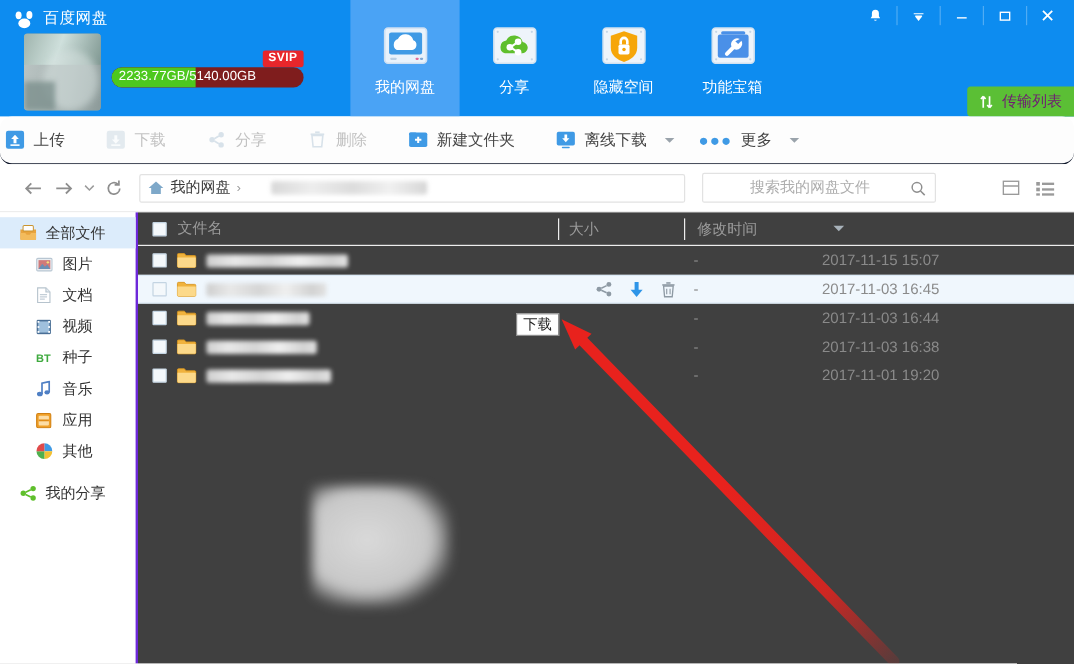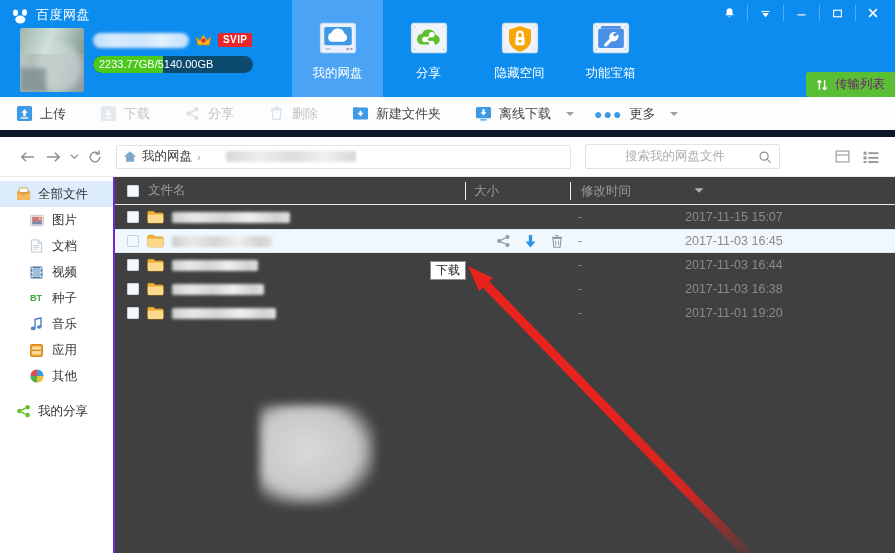--- a/index.html
+++ b/index.html
@@ -33,33 +33,33 @@
   .avatar .a1 { position:absolute; left:0; top:0; width:64px; height:30px;
     background: linear-gradient(110deg,#9fb4ad,#cfe0dc 45%,#7d958f); }
   .avatar .a2 { position:absolute; left:0; top:26px; width:64px; height:38px;
     background: linear-gradient(100deg,#b9c3c2,#a6b2b1 60%,#8c9a99); }
   .avatar .a3 { position:absolute; left:16px; top:14px; width:46px; height:50px;
     border-radius:50%; background: rgba(215,226,224,.55); filter: blur(3px); }
   .avatar .a4 { position:absolute; left:0; top:40px; width:26px; height:24px;
     background: rgba(120,140,138,.75); filter: blur(2px); }
 
   .user-right { padding-top: 2px; }
-  .name-row { display: flex; align-items: center; gap: 6px; height: 20px; }
+  .name-row { display: flex; align-items: flex-end; gap: 6px; height: 20px; flex-direction: column; }
   .name-blur {
     width: 96px; height: 15px; border-radius: 8px;
     background: linear-gradient(90deg,#bcdcfa 0%,#d9ecfd 22%,#cde4fc 48%,#e3f0fe 72%,#bfdefb 100%);
     filter: blur(1.4px);
   }
   .svip {
     background: #e8262b; color: #fff; font-size: 10px; font-weight: bold;
     padding: 1px 5px 2px; border-radius: 2px; letter-spacing: .4px;
   }
   .quota {
     margin-top: 6px; position: relative; height: 17px; width: 160px;
-    border-radius: 9px; background: #0c4a6e; overflow: hidden;
+    border-radius: 9px; background: #7f1d1d; overflow: hidden;
   }
   .quota-fill {
     position: absolute; left:0; top:0; bottom:0; width: 43.5%;
     background: #4dc81e; border-radius: 9px 0 0 9px;
   }
   .quota-text {
     position: relative; z-index: 2; line-height: 17px; padding-left: 6px;
     font-size: 11px; color: #ffffff; white-space: nowrap;
   }
 
@@ -88,22 +88,22 @@
   .transfer-btn {
     position: absolute; right: 0; top: 72px; height: 25px;
     background: #5bbf35; color: #701a75; font-size: 12.5px;
     display: flex; align-items: center; gap: 6px; padding: 0 10px 0 9px;
     border-radius: 3px 0 0 3px; cursor: pointer;
   }
 
   
   .toolbar {
     position: absolute; left: 0; top: 97px; width: 895px; height: 40px;
-    background: #fdfdfd; border-bottom: 7px solid #0f172a;
-    display: flex; align-items: center; padding-left: 16px;
+    background: #fdfdfd; border-bottom: 1px solid #0f172a;
+    display: flex; align-items: center; padding-left: 4px; border-radius: 10px;
   }
   .tb-item {
     display: flex; align-items: center; gap: 7px; font-size: 13px;
     color: #444; cursor: pointer; height: 40px;
   }
   .tb-item.disabled { color: #c2c2c2; cursor: default; }
   .tb-gap { width: 34px; }
   .tb-gap-sm { width: 20px; }
   .caret {
     width: 0; height: 0; border-left: 4px solid transparent; border-right: 4px solid transparent;

